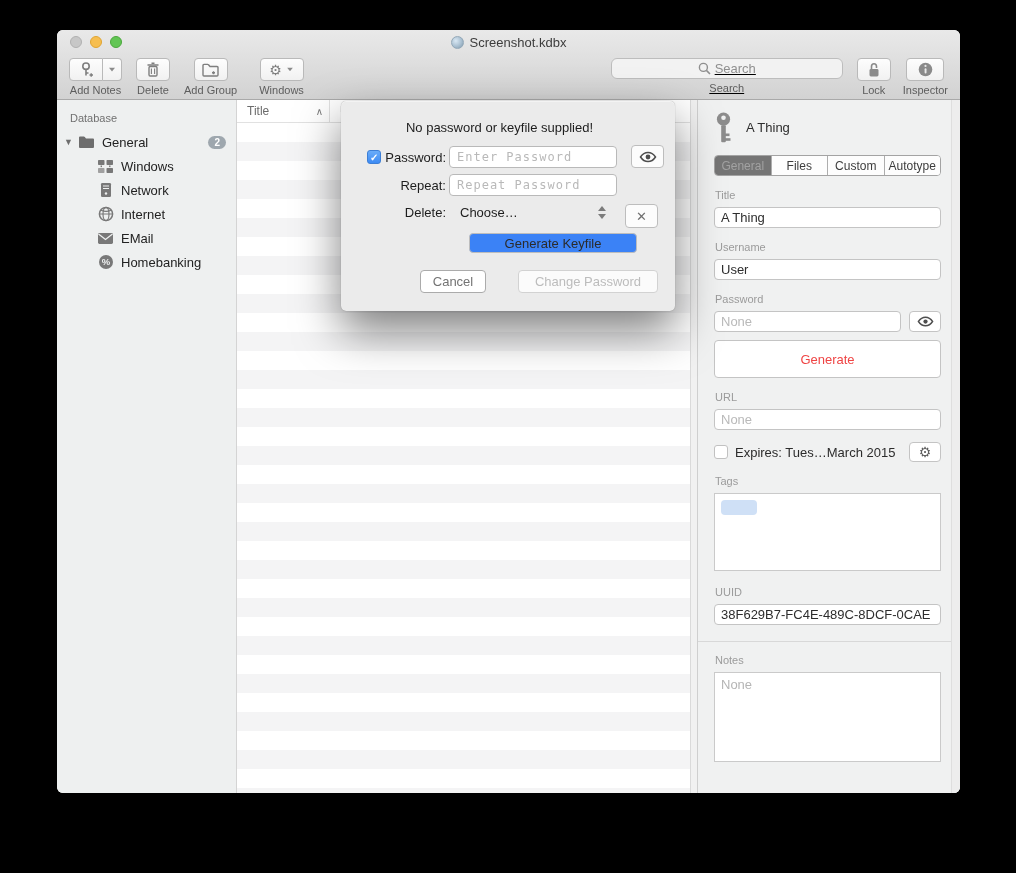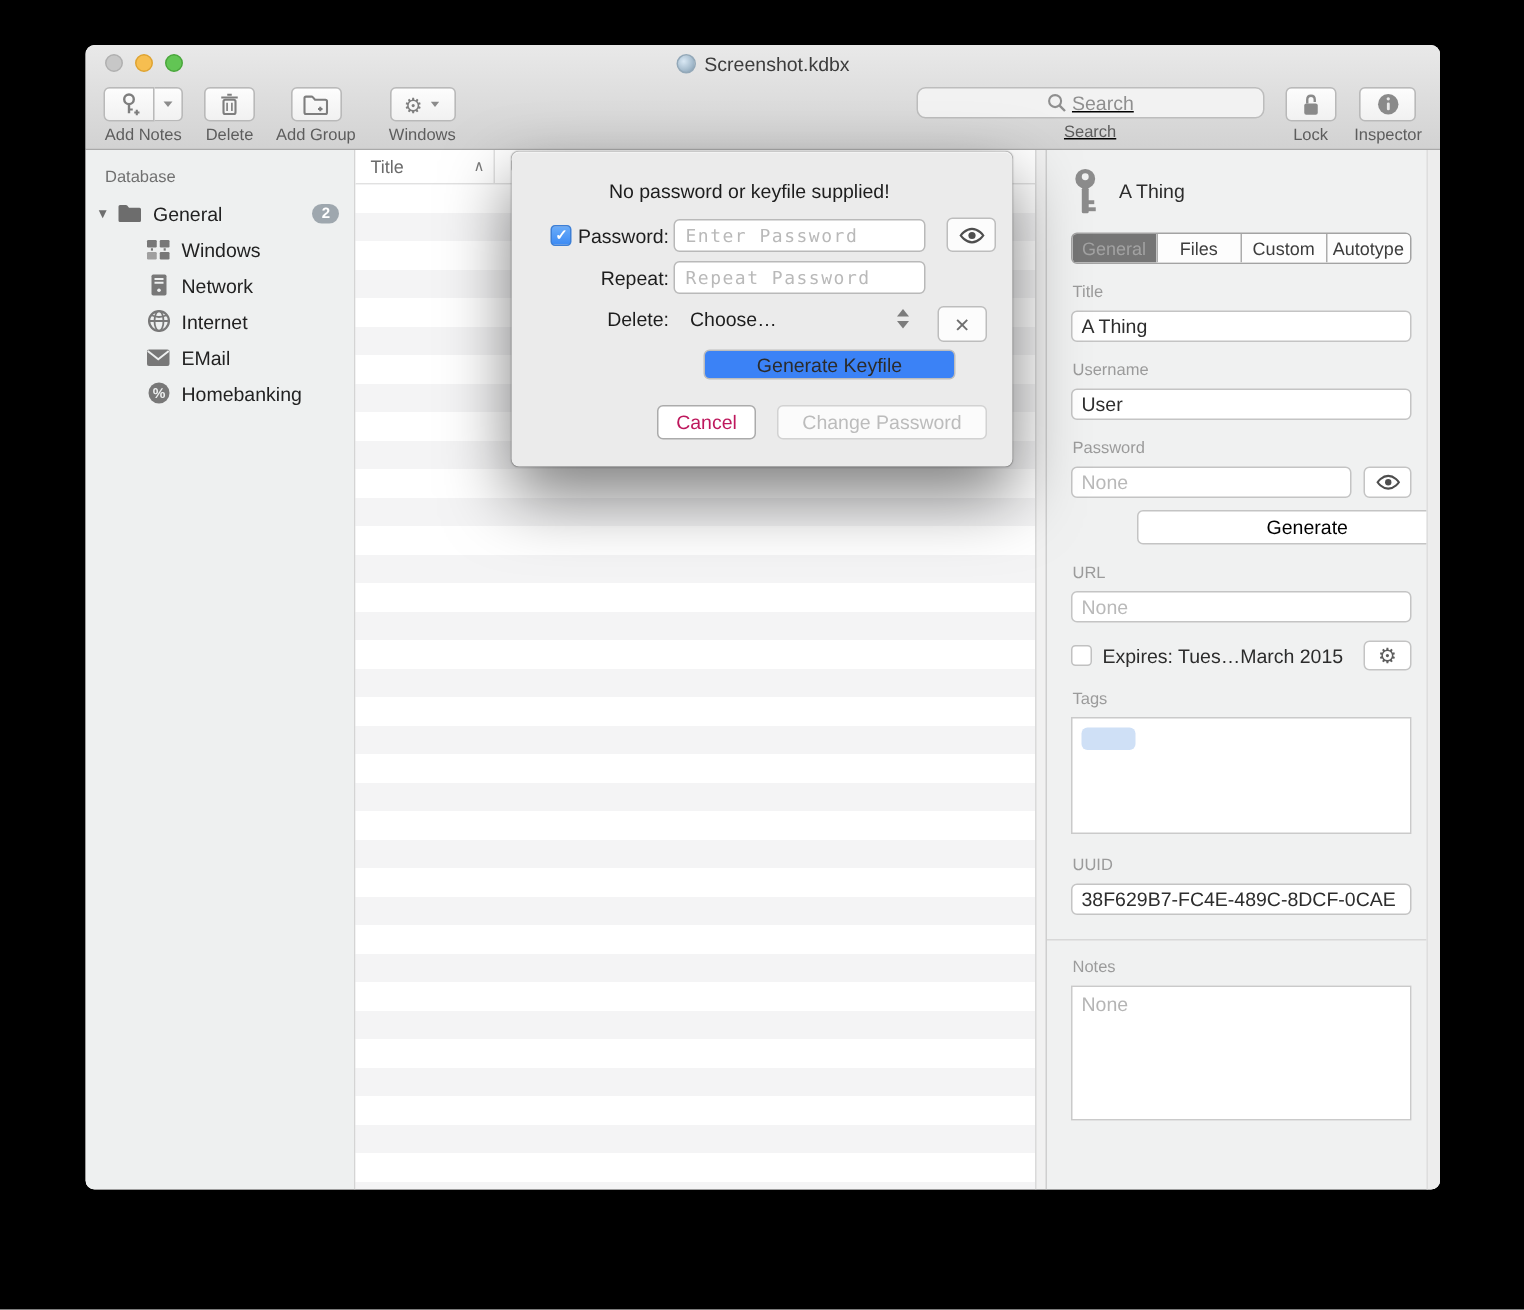--- a/index.html
+++ b/index.html
@@ -83,22 +83,22 @@
   .segctrl .seg-cell.sel{background:#757575;color:#a2a2a2;}
   .flabel{font-size:11px;color:#9b9b9b;margin:13px 0 6px 1px;}
   .ffield{
     width:100%;height:21px;border:1px solid #c4c4c4;border-radius:4px;background:#fff;
     font-size:13px;color:#2d2d2d;padding:0 6px;box-sizing:border-box;outline:none;
     font-family:"Liberation Sans",sans-serif;
   }
   .ffield::placeholder{color:#b9b9b9;}
   .frow{display:flex;gap:8px;align-items:center;}
   .sq-btn{height:21px;border:1px solid #c4c4c4;border-radius:4px;background:#fff;display:flex;align-items:center;justify-content:center;box-sizing:border-box;flex:none;}
-  .wide-btn{width:100%;height:23px;margin-top:8px;border:1px solid #c4c4c4;border-radius:4px;background:#fff;
-    font-size:13px;color:#000000;display:flex;align-items:center;justify-content:center;box-sizing:border-box;margin-left:44px;}
+  .wide-btn{width:100%;height:38px;margin-top:8px;border:1px solid #c4c4c4;border-radius:4px;background:#fff;
+    font-size:13px;color:#ef4444;display:flex;align-items:center;justify-content:center;box-sizing:border-box;}
   .expires-row{display:flex;align-items:center;margin-top:12px;gap:7px;}
   .cb-empty{width:14px;height:14px;background:#fff;border:1px solid #c1c1c1;border-radius:3px;box-sizing:border-box;flex:none;}
   .expires-text{font-size:13px;color:#2c2c2c;flex:1;}
   .tagsbox{width:100%;height:78px;background:#fff;border:1px solid #cacaca;box-sizing:border-box;padding:6px;}
   .tagpill{display:inline-block;width:36px;height:15px;background:#cfe0f6;border-radius:4px;}
   .divider{border-top:1px solid #d8d8d8;margin:16px -19px 0 -16px;}
   .notes{width:100%;height:90px;background:#fff;border:1px solid #cacaca;box-sizing:border-box;resize:none;
     font-size:13px;color:#2d2d2d;padding:4px 6px;font-family:"Liberation Sans",sans-serif;outline:none;}
   .notes::placeholder{color:#b5b5b5;}
   
@@ -125,21 +125,21 @@
   .popup{display:flex;align-items:center;margin-left:14px;width:152px;}
   .popup-text{font-size:13px;color:#1d1d1d;flex:1;}
   .stepper{display:flex;flex-direction:column;gap:3px;align-items:center;margin-right:6px;}
   .tri-up{width:0;height:0;border-left:4px solid transparent;border-right:4px solid transparent;border-bottom:5px solid #7c7c7c;}
   .tri-dn{width:0;height:0;border-left:4px solid transparent;border-right:4px solid transparent;border-top:5px solid #7c7c7c;}
   .x-glyph{font-size:13px;color:#6f6f6f;}
   .gen-keyfile{position:absolute;left:108px;top:132px;width:168px;height:20px;border:1px solid #bdbdbd;border-radius:4px;
     background:#3b82f6;font-size:13px;color:#2b2b2b;display:flex;align-items:center;justify-content:center;box-sizing:border-box;margin-left:20px;}
   .dlg-btn{position:absolute;top:169px;height:23px;border-radius:4px;box-sizing:border-box;
     display:flex;align-items:center;justify-content:center;font-size:13px;}
-  .btn-cancel{left:97px;width:66px;background:#fff;border:1px solid #ababab;color:#be185d;}
+  .btn-cancel{left:79px;width:66px;background:#fff;border:1px solid #ababab;color:#737373;}
   .btn-change{left:177px;width:140px;background:#fbfbfb;border:1px solid #d2d2d2;color:#bcbcbc;}
 </style>
 </head>
 <body>
 
 <div class="window">
 
   <div class="chrome">
     <div class="titlebar">
       <div class="traffic">

